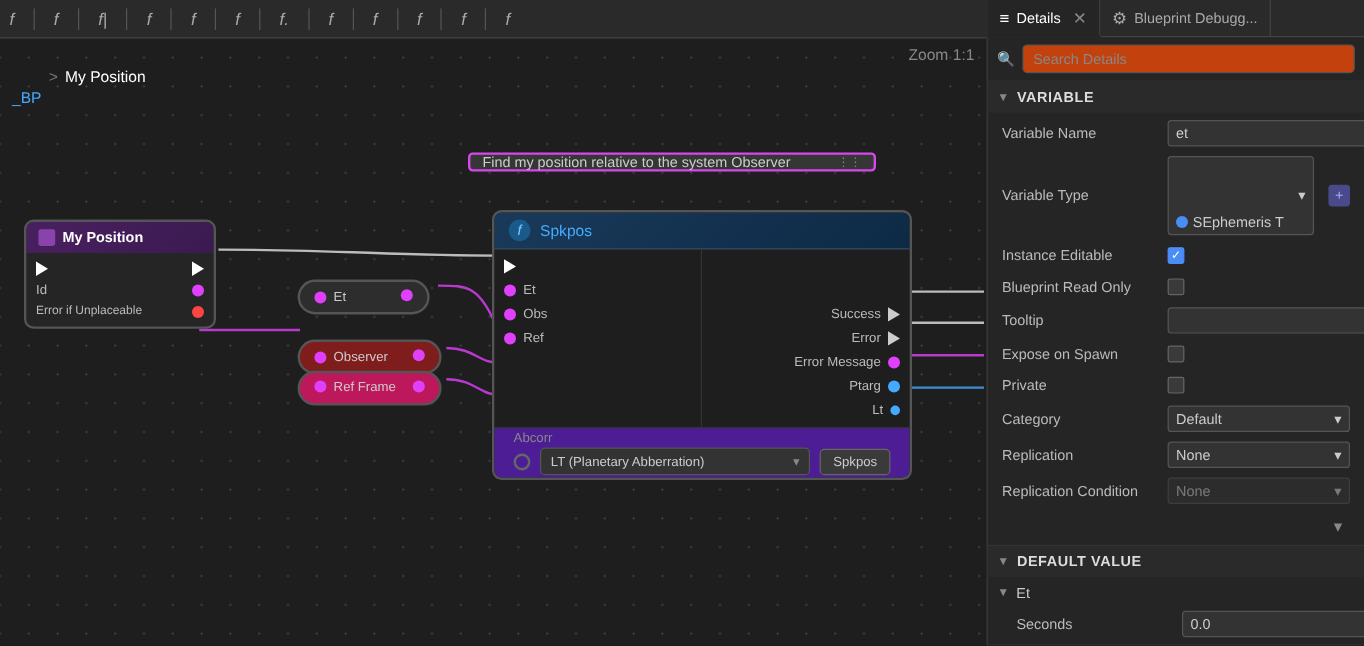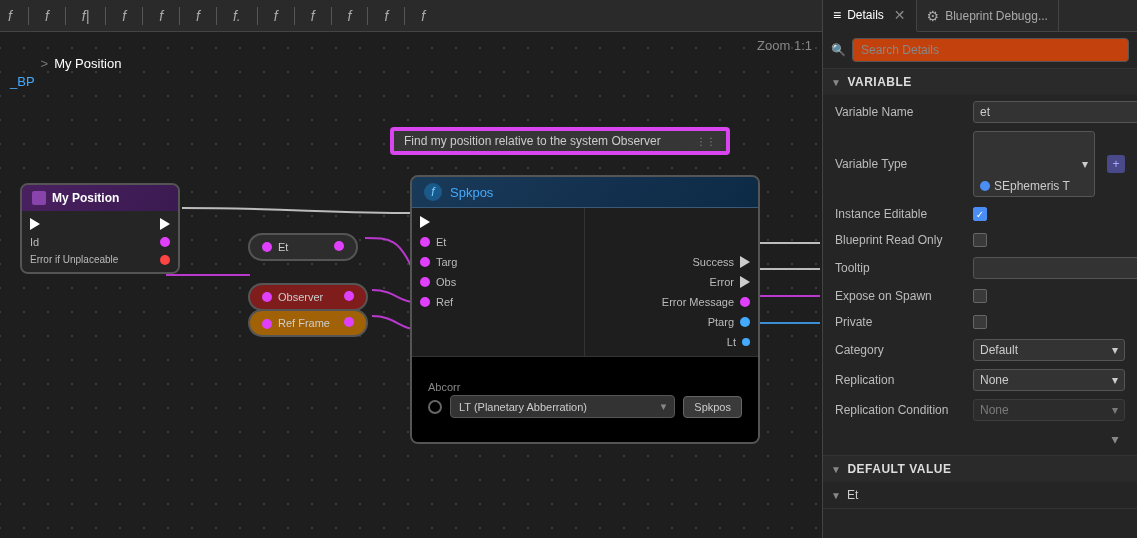--- a/index.html
+++ b/index.html
@@ -167,40 +167,40 @@
       align-items: center;
       gap: 6px;
     }
 
     
     #ref-frame-node {
       position: absolute;
       top: 244px;
       left: 248px;
       width: 120px;
-      background: #a16207;
+      background: #be185d;
       border: 2px solid #555;
       border-radius: 20px;
       padding: 6px 12px;
       font-size: 11px;
       color: #ccc;
       display: flex;
-      align-items: flex-end;
+      align-items: flex-start;
       gap: 6px;
     }
 
     
     #comment-box {
       position: absolute;
       top: 62px;
       left: 390px;
       width: 340px;
-      height: 28px;
+      height: 16px;
       background: rgba(60,60,60,0.8);
-      border: 4px solid #d946ef;
+      border: 2px solid #d946ef;
       border-radius: 4px;
       display: flex;
       align-items: center;
       padding: 0 10px;
       font-size: 12px;
       color: #ccc;
       gap: 6px;
     }
     .comment-drag {
       margin-left: auto;
@@ -644,24 +644,20 @@
         <div class="spkpos-left">
           <div class="spkpos-pin">
             <span class="exec-pin filled" style="border-left-color:#fff;"></span>
           </div>
           <div class="spkpos-pin">
             <span class="pin-dot pink"></span>
             <span>Et</span>
           </div>
           <div class="spkpos-pin">
             <span class="pin-dot pink"></span>
-            <span>Targ</span>
-          </div>
-          <div class="spkpos-pin">
-            <span class="pin-dot pink"></span>
             <span>Obs</span>
           </div>
           <div class="spkpos-pin">
             <span class="pin-dot pink"></span>
             <span>Ref</span>
           </div>
         </div>
 
         <div class="spkpos-right">
           <div class="spkpos-pin right-pin">
@@ -680,21 +676,21 @@
             <span>Ptarg</span>
             <span class="pin-dot" style="background:#4af;"></span>
           </div>
           <div class="spkpos-pin right-pin">
             <span>Lt</span>
             <span class="pin-dot" style="background:#4af;width:8px;height:8px;"></span>
           </div>
         </div>
       </div>
 
-      <div style="background:#000000;border-top:1px solid #333;padding:24px 8px;">
+      <div style="background:#4c1d95;border-top:1px solid #333;padding:2px 8px;">
         <div class="abcorr-label">Abcorr</div>
         <div class="abcorr-row">
           <div class="abcorr-circle"></div>
           <div class="abcorr-dropdown">
             <span>LT (Planetary Abberration)</span>
             <span class="abcorr-chevron">▾</span>
           </div>
           <button class="spkpos-btn">Spkpos</button>
         </div>
       </div>
@@ -806,16 +802,20 @@
       <span class="section-chevron">▼</span>
       <span>DEFAULT VALUE</span>
     </div>
     <div class="section-body">
 
       <div class="default-et-header">
         <span class="default-et-chevron">▼</span>
         <span>Et</span>
       </div>
 
+      <div class="prop-row" style="padding-left:24px;">
+        <span class="prop-label">Seconds</span>
+        <input class="prop-input" type="text" value="0.0" style="">
+      </div>
     </div>
   </div>
 
 </div>
 
 </body></html>

